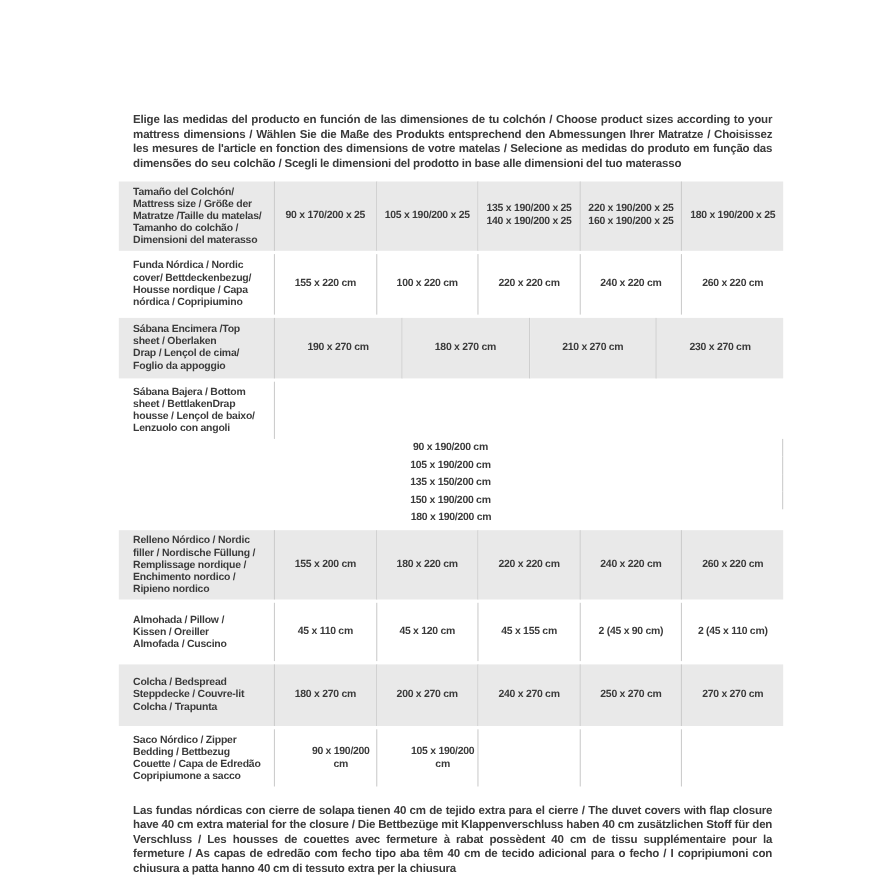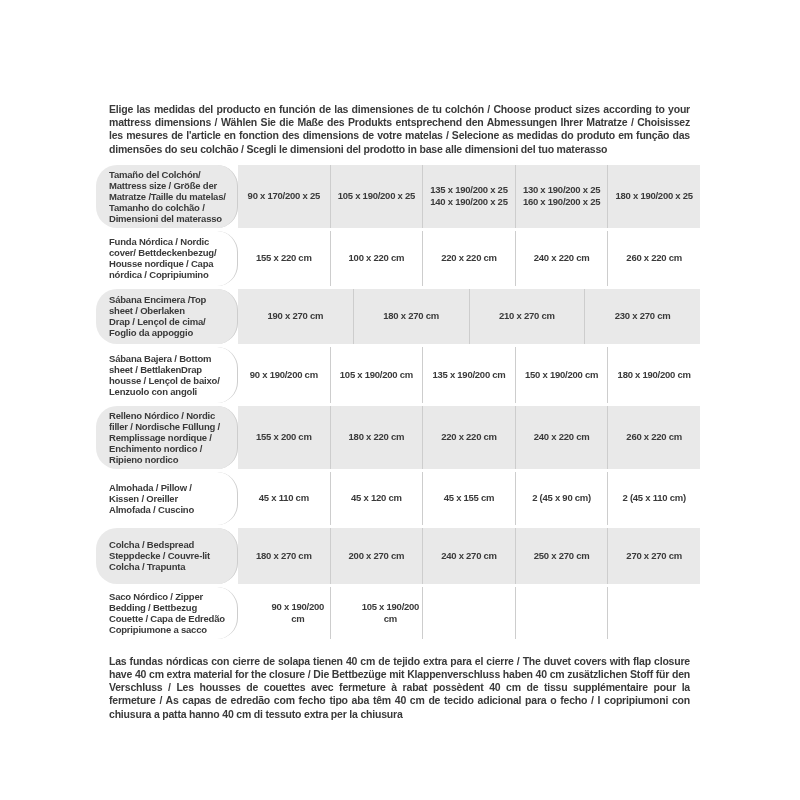--- a/index.html
+++ b/index.html
@@ -7,21 +7,21 @@
     padding: 0;
     background: #ffffff;
     width: 800px;
     height: 800px;
     font-family: "Liberation Sans", sans-serif;
     color: #3a3a3a;
     -webkit-font-smoothing: antialiased;
   }
   .page {
     position: absolute;
-    left: 96px;
+    left: 108px;
     top: 103px;
     width: 604px;
   }
   .intro, .footnote {
     font-weight: 700;
     font-size: 10.5px;
     line-height: 13.2px;
     letter-spacing: -0.2px;
     text-align: justify;
     margin: 0;
@@ -32,21 +32,21 @@
 
   .size-table {
     width: 604px;
   }
   .row {
     display: flex;
     margin-bottom: 3px;
     min-height: 55px;
   }
   .row.header { min-height: 57px; }
-  .row:nth-child(4) { min-height: 56px; }
+  .row:nth-child(4) { min-height: 56px; flex-direction: column; }
   .row:nth-child(5) { min-height: 57px; }
   .row:nth-child(6) { min-height: 53px; }
   .row:nth-child(7) { min-height: 56px; }
   .row:last-child  { min-height: 45px; margin-bottom: 16px; gap: 28px; }
 
   .row.gray .cell { background: #e9e9e9; }
 
   .cell {
     display: flex;
     align-items: center;
@@ -58,21 +58,20 @@
   .cell:last-child { border-right: none; }
 
   .cell.label {
     width: 142px;
     flex: none;
     padding: 4px 4px 4px 13px;
     font-size: 9.5px;
     line-height: 11px;
     letter-spacing: -0.2px;
     text-align: left;
-    border-radius: 21px;
   }
   .cell.value {
     flex: 1;
     justify-content: center;
     text-align: center;
     font-size: 9.5px;
     line-height: 12px;
     letter-spacing: -0.25px;
     padding: 2px 1px;
   }
@@ -86,21 +85,21 @@
       <div class="row gray header">
         <div class="cell label">Tamaño del Colchón/
 Mattress size / Größe der
 Matratze /Taille du matelas/
 Tamanho do colchão /
 Dimensioni del materasso</div>
         <div class="cell value">90 x 170/200 x 25</div>
         <div class="cell value">105 x 190/200 x 25</div>
         <div class="cell value">135 x 190/200 x 25
 140 x 190/200 x 25</div>
-        <div class="cell value">130 x 190/200 x 25
+        <div class="cell value">220 x 190/200 x 25
 160 x 190/200 x 25</div>
         <div class="cell value">180 x 190/200 x 25</div>
       </div>
       <div class="row">
         <div class="cell label">Funda Nórdica /  Nordic
 cover/ Bettdeckenbezug/
 Housse nordique  / Capa
 nórdica / Copripiumino</div>
         <div class="cell value">155 x 220 cm</div>
         <div class="cell value">100 x 220 cm</div>
@@ -118,21 +117,21 @@
         <div class="cell value">210 x 270 cm</div>
         <div class="cell value">230 x 270 cm</div>
       </div>
       <div class="row">
         <div class="cell label">Sábana Bajera / Bottom
 sheet / BettlakenDrap
 housse / Lençol de baixo/
 Lenzuolo con angoli</div>
         <div class="cell value">90 x 190/200 cm</div>
         <div class="cell value">105 x 190/200 cm</div>
-        <div class="cell value">135 x 190/200 cm</div>
+        <div class="cell value">135 x 150/200 cm</div>
         <div class="cell value">150 x 190/200 cm</div>
         <div class="cell value">180 x 190/200 cm</div>
       </div>
       <div class="row gray">
         <div class="cell label">Relleno Nórdico / Nordic
 filler / Nordische Füllung /
 Remplissage nordique /
 Enchimento nordico /
 Ripieno nordico</div>
         <div class="cell value">155 x 200 cm</div>

